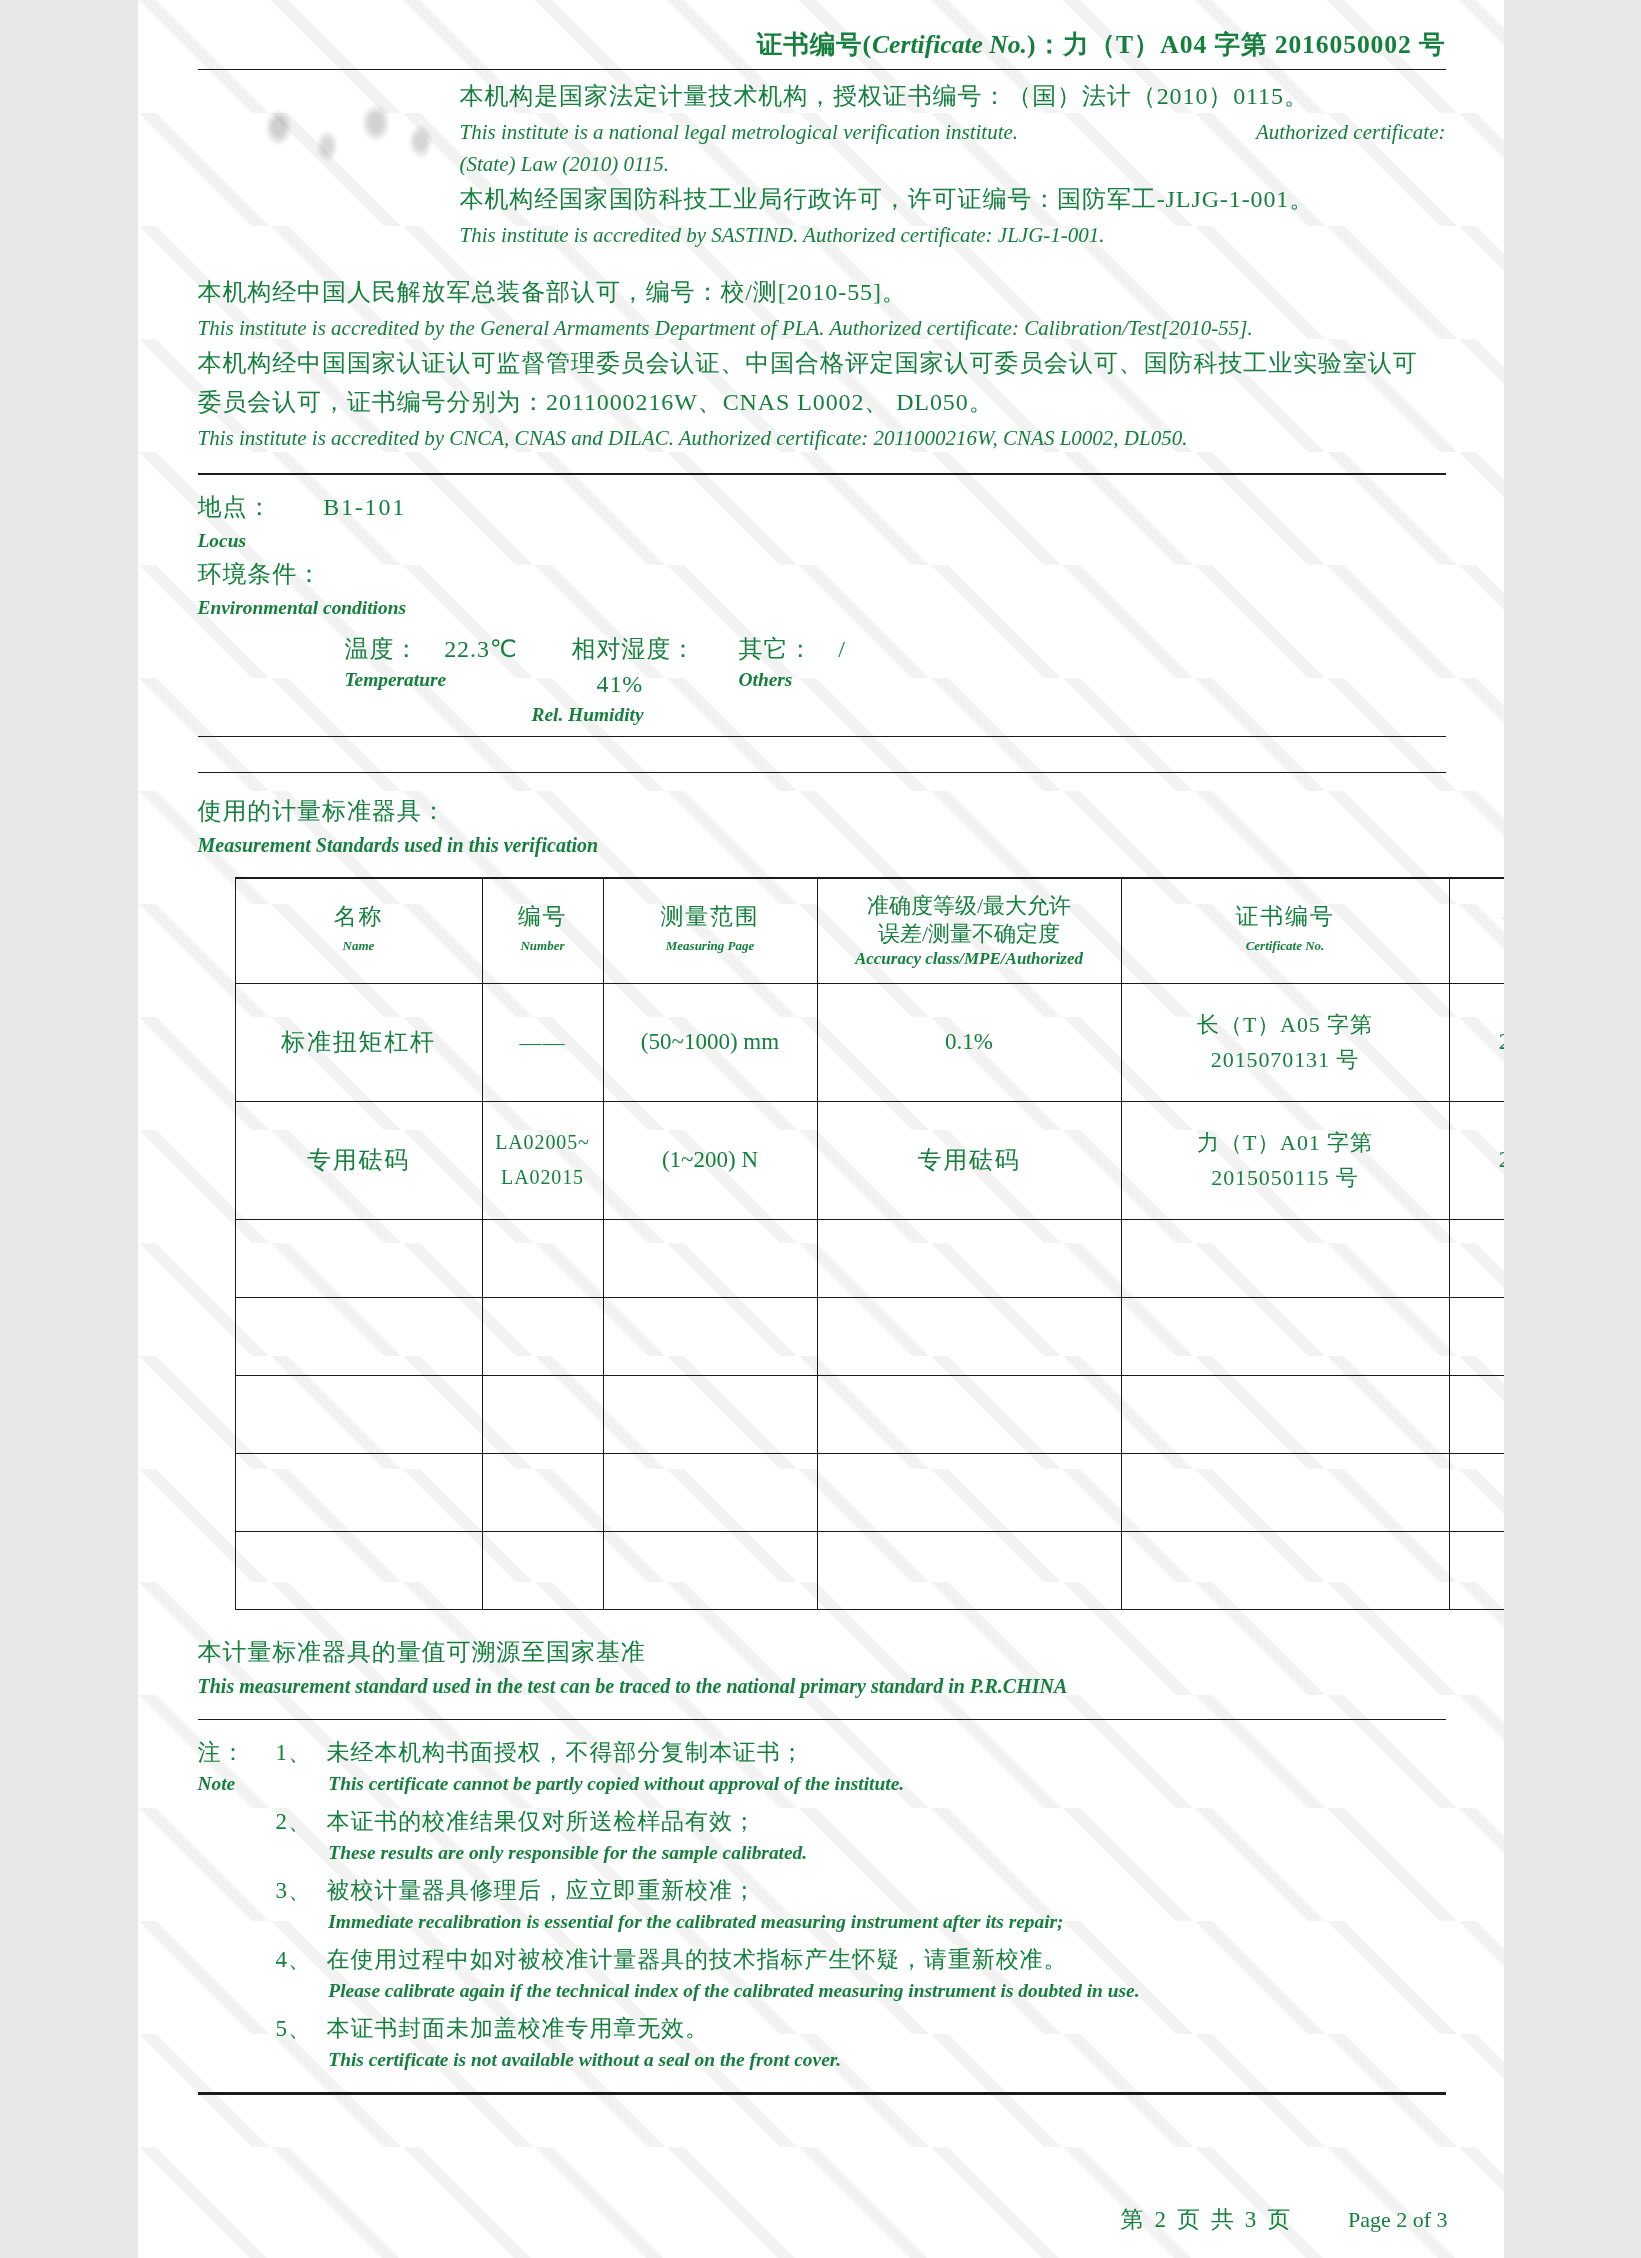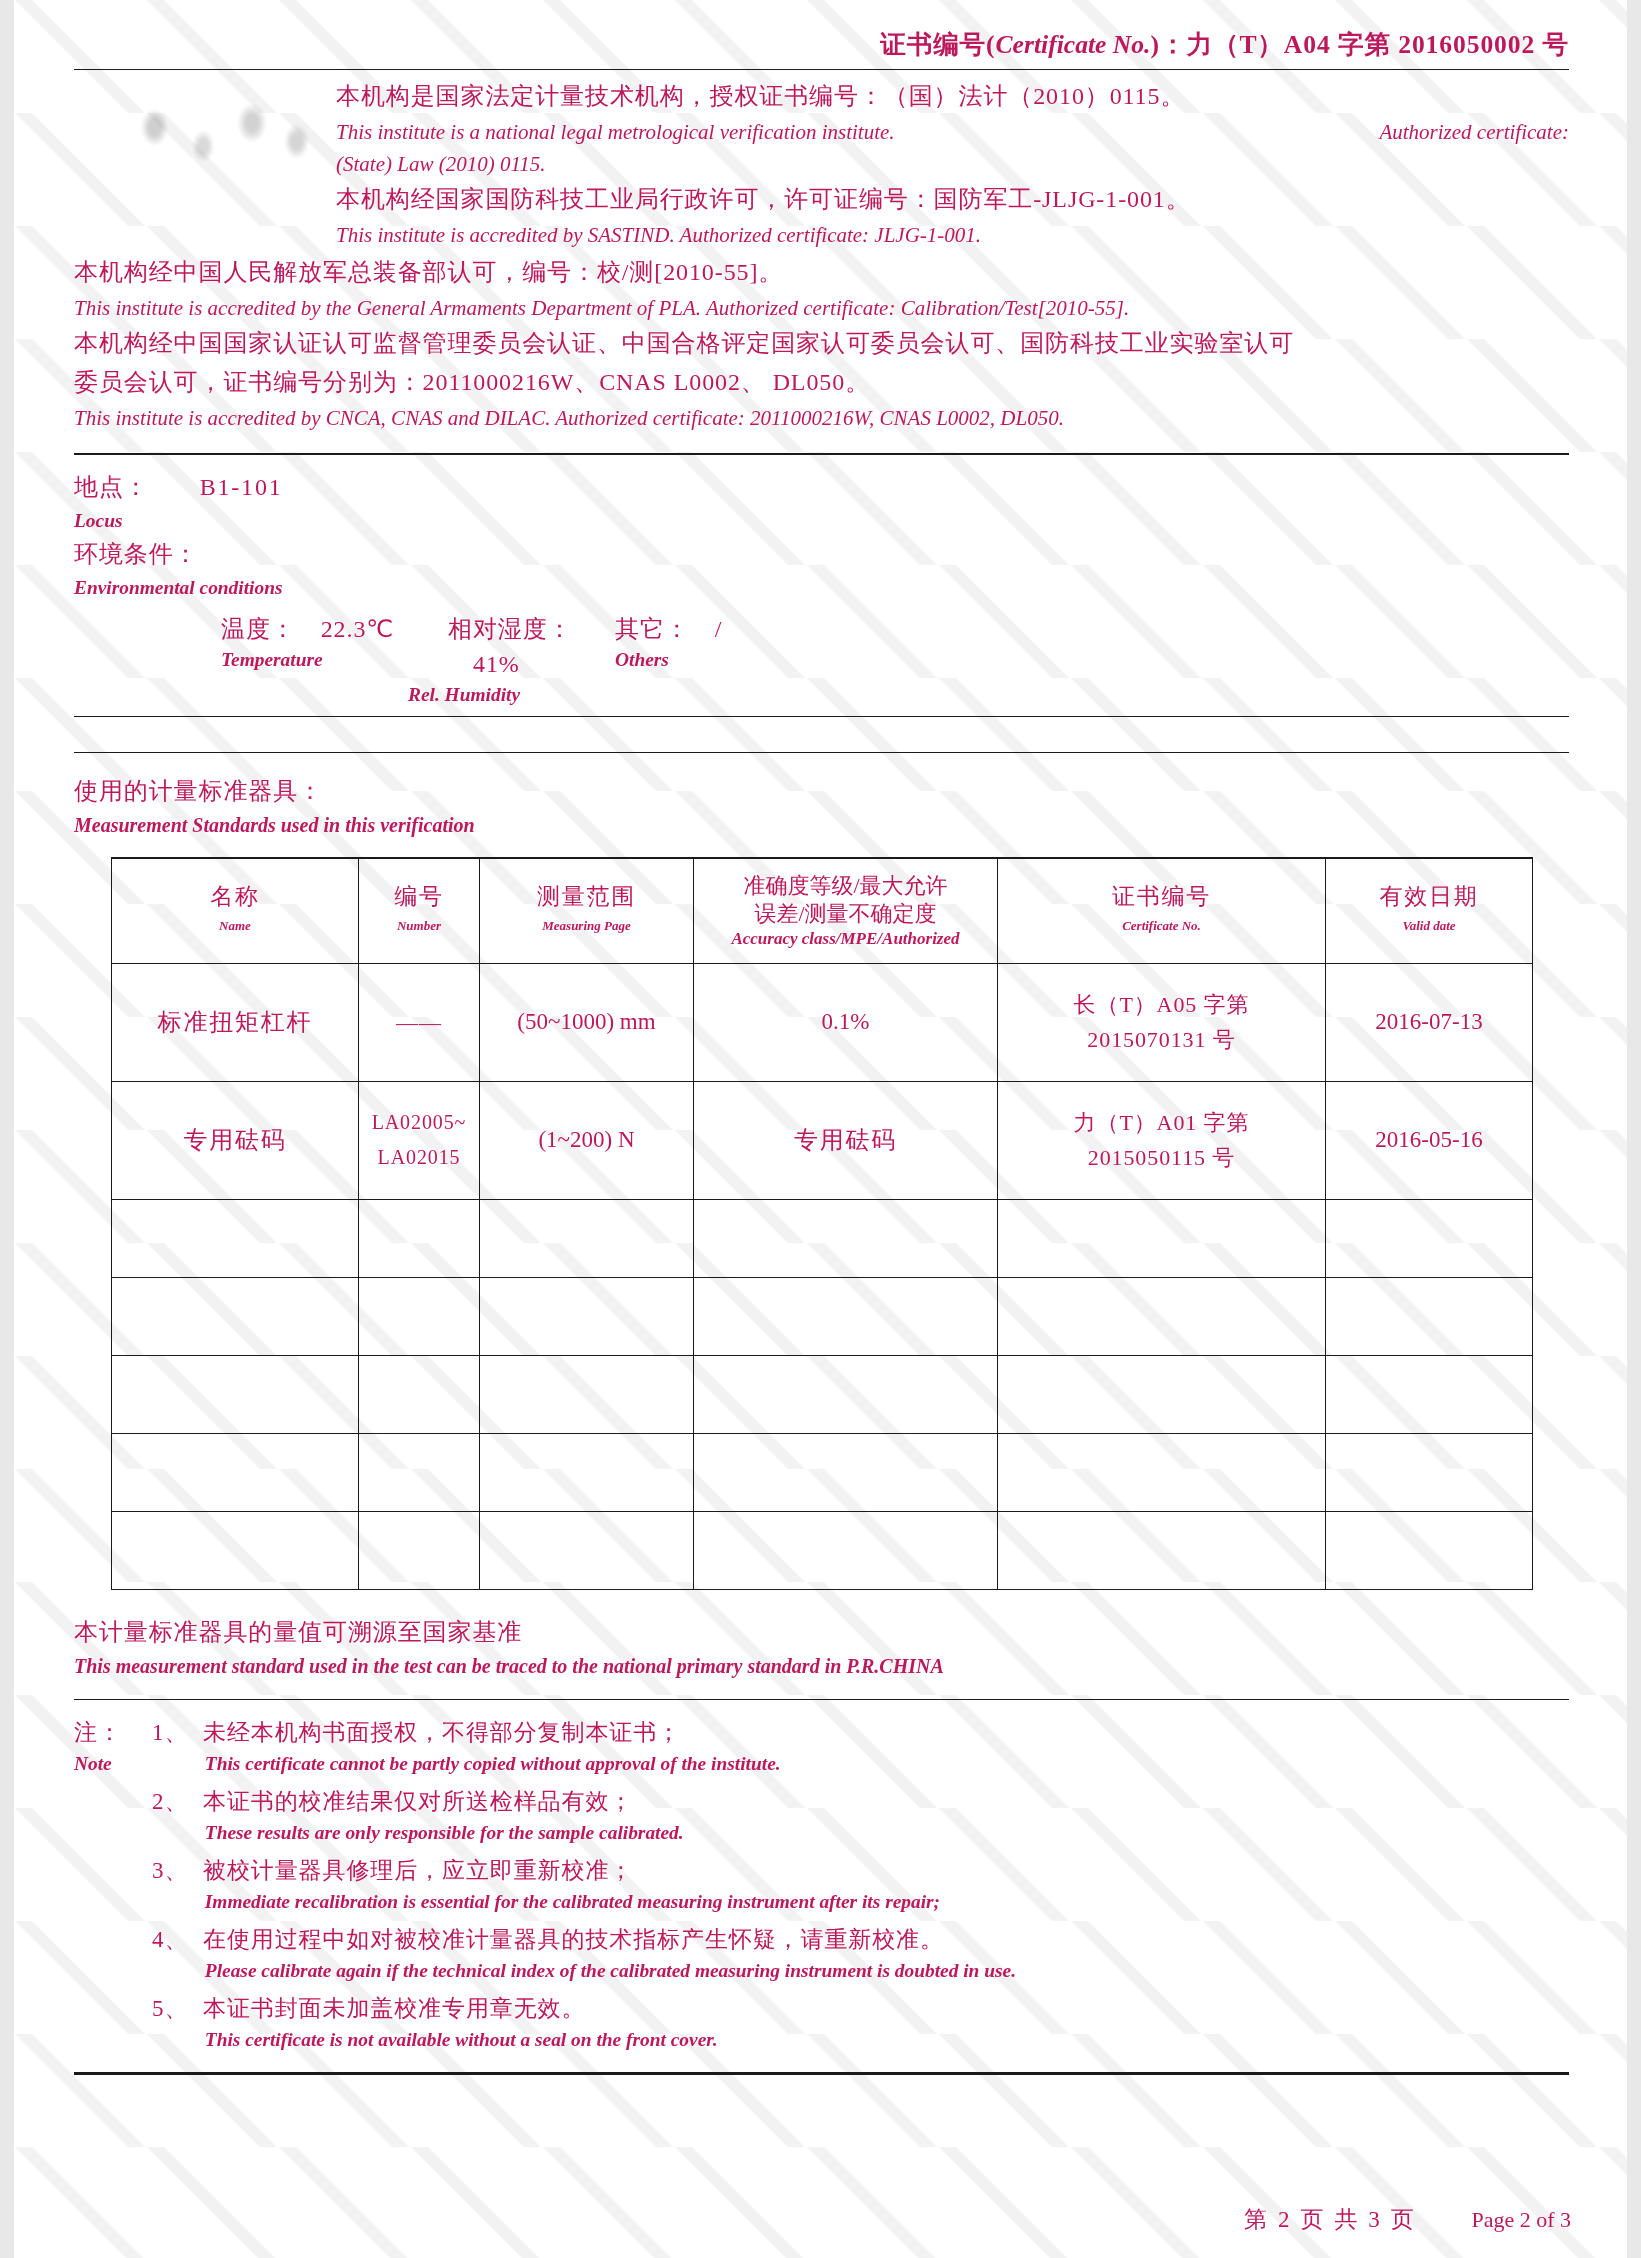--- a/index.html
+++ b/index.html
@@ -1,22 +1,22 @@
 <!DOCTYPE html>
 <html style="font-size:14px"><head>
 <meta charset="utf-8">
 <style>
   html,body{margin:0;padding:0;background:#e8e8e8;}
   .page{
     position:relative;
-    width:1613px;
+    width:1366px;
     min-height:2258px;
     margin:0 auto;
     background:#ffffff;
-    color:#be185d;
+    color:#15803d;
     font-family:"Liberation Serif","DejaVu Sans",serif;
     overflow:hidden;
   }
   .watermark{
     position:absolute; inset:0; z-index:0; pointer-events:none;
     background-image:linear-gradient(45deg, transparent 46%, rgba(130,130,130,0.10) 47%, rgba(130,130,130,0.10) 53%, transparent 54%);
     background-size:132px 113px;
   }
   .content{position:relative; z-index:1; padding:30px 58px 0 60px;}
 
@@ -39,21 +39,21 @@
     opacity:.45; filter:blur(1.1px);
     background:
       radial-gradient(19.4px 26.5px at 18% 35%, rgba(60,60,60,.55) 30%, transparent 70%),
       radial-gradient(16px 23px at 42% 55%, rgba(70,70,70,.45) 30%, transparent 70%),
       radial-gradient(21px 28px at 66% 30%, rgba(60,60,60,.5) 30%, transparent 70%),
       radial-gradient(17.6px 25px at 88% 50%, rgba(70,70,70,.5) 30%, transparent 70%);
   }
 
   .intro{margin:7px 0 0 262px;}
   .flexline{display:flex; justify-content:space-between;}
-  .wide{margin-top:2px;}
+  .wide{margin-top:22px;}
   .sec-rule1{margin-top:19.4px;}
 
   
   .loc{margin-top:12.4px;}
   .pair .val{margin-left:51px; letter-spacing:1.8px;}
   .env-row{display:flex; margin:10.6px 0 7px 147px;}
   .env-col1{width:187px;}
   .env-col2{width:207px;}
   .env-col .v{margin-left:25px;}
   .env-lbl-en{font-style:italic; font-weight:bold; font-size:19.4px; line-height:26.5px;}

